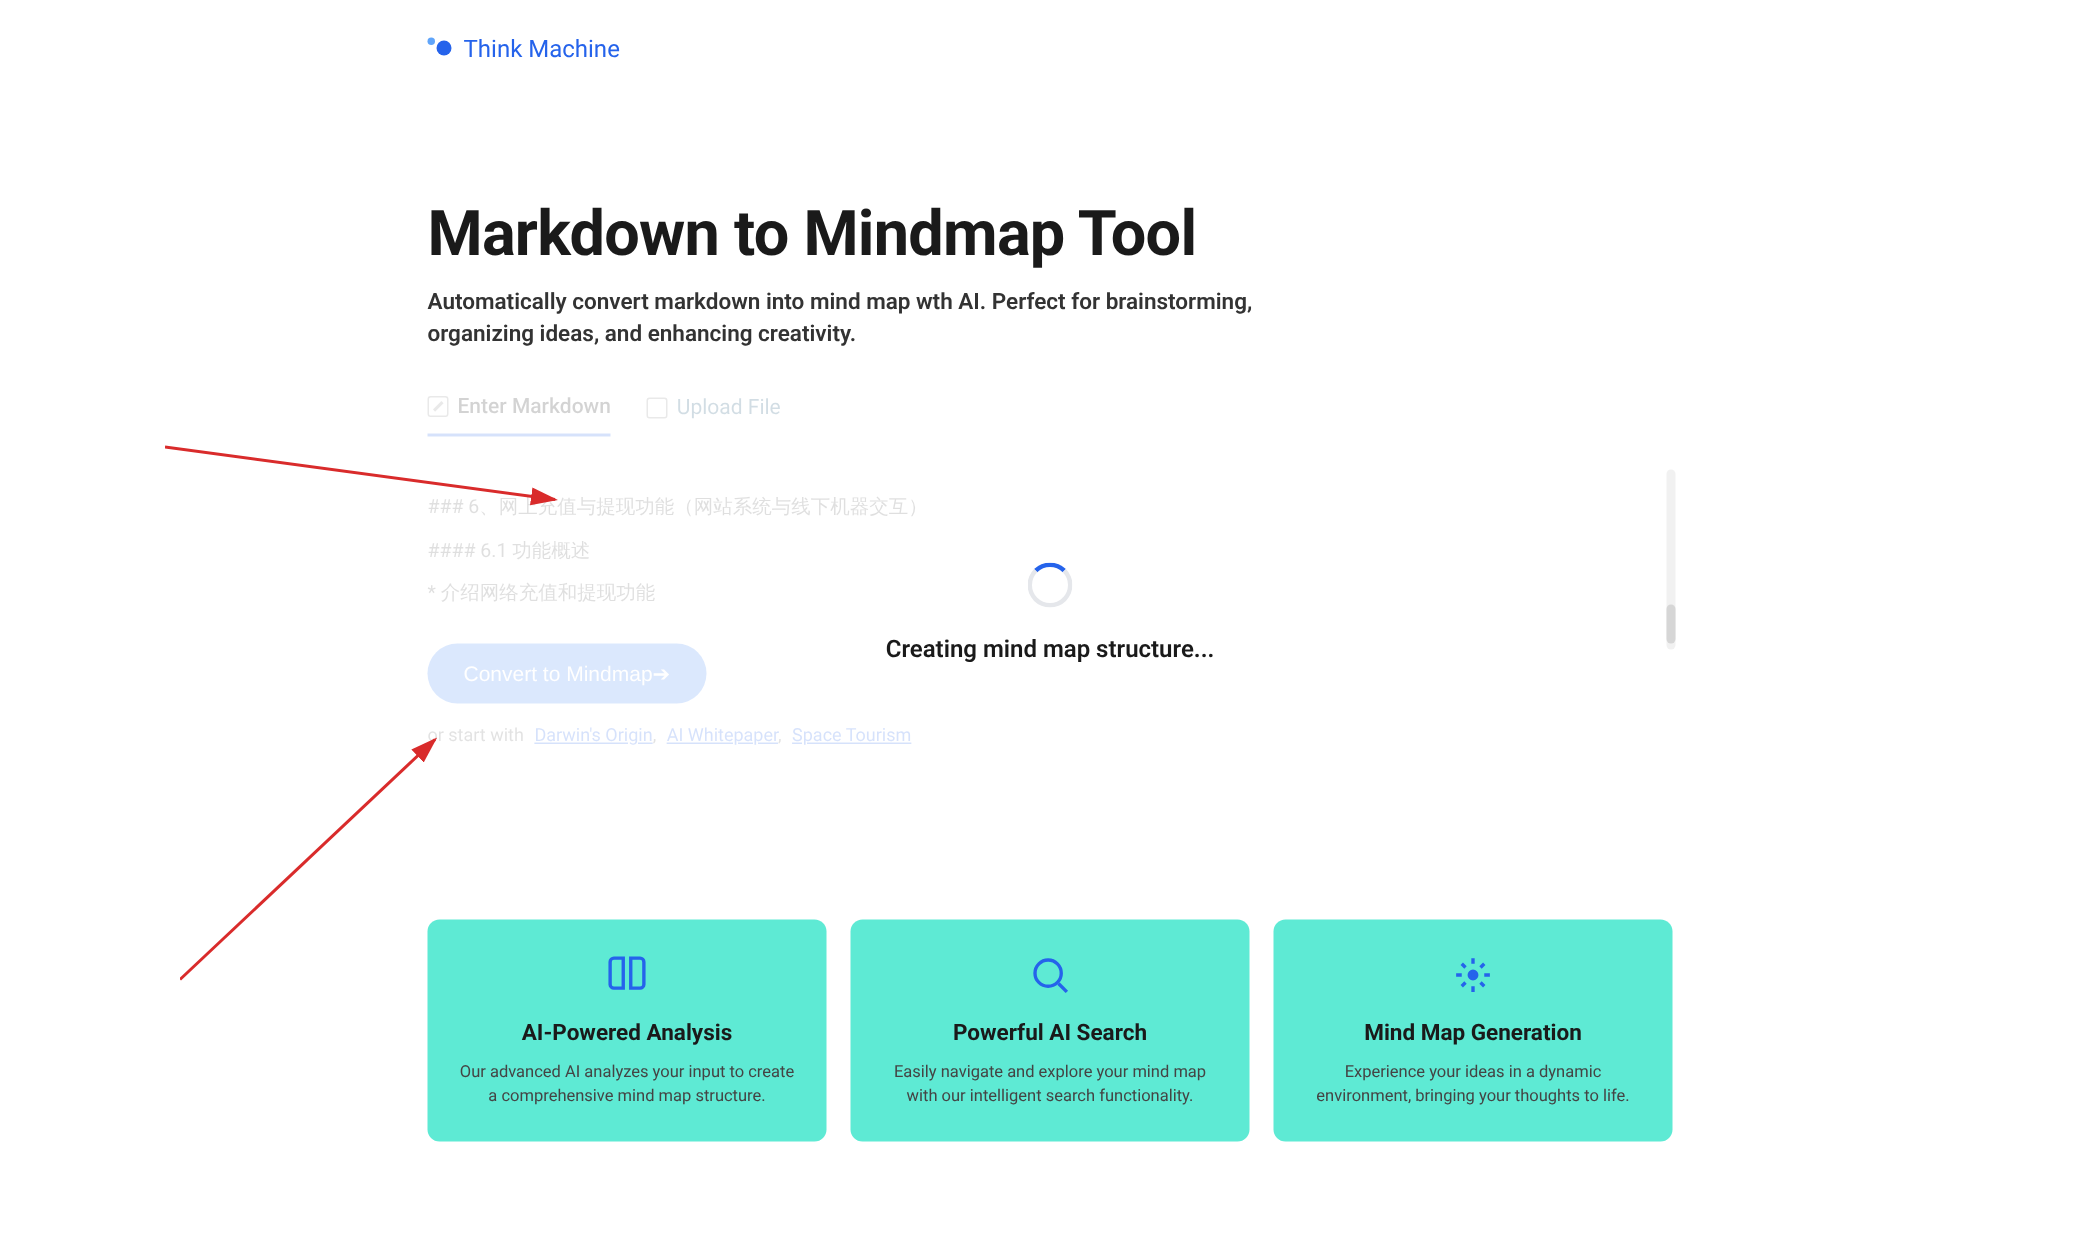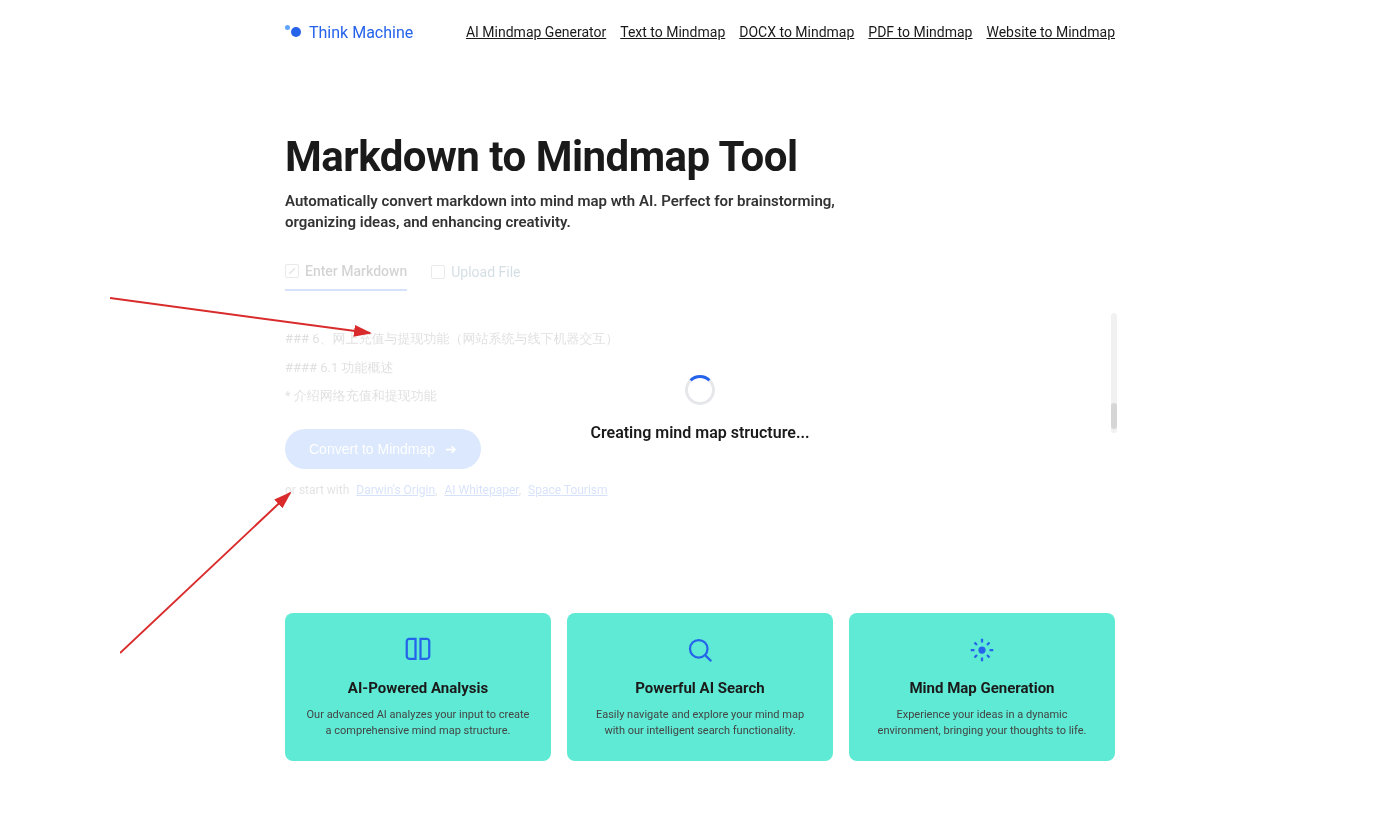--- a/index.html
+++ b/index.html
@@ -24,21 +24,21 @@
 
 .editor-area { position: relative; margin-top: 30px; min-height: 290px; }
 .editor-faded { opacity: 0.18; pointer-events: none; }
 .tabs { display: flex; gap: 24px; margin-top: 12px; }
 .tab { display: flex; align-items: center; gap: 6px; font-size: 14px; color: #0c4a6e; padding-bottom: 10px; }
 .tab.active { border-bottom: 2px solid #2563eb; color: #111; font-weight: 500; }
 .tab-icon { width: 14px; height: 14px; border: 1.5px solid #888; border-radius: 2px; position: relative; }
 .tab-icon.pencil::after { content: ""; position: absolute; width: 8px; height: 1.5px; background: #888; top: 5px; left: 2px; transform: rotate(-45deg); }
 .editor-body { margin-top: 34px; font-size: 13px; color: #555; line-height: 2.2; }
 .editor-body .line { white-space: nowrap; }
-.convert-btn { margin-top: 18px; display: inline-flex; align-items: center; gap: 10px; background: #3b82f6; color: #fff; border: none; border-radius: 999px; padding: 12px 24px; font-size: 14px; font-weight: 500; }
+.convert-btn { margin-top: 18px; display: inline-flex; align-items: center; background: #3b82f6; color: #fff; border: none; border-radius: 999px; padding: 12px 24px; font-size: 14px; font-weight: 500; }
 .convert-btn .arrow { font-size: 14px; }
 .examples { margin-top: 14px; font-size: 12px; color: #666; }
 .examples a { color: #2563eb; text-decoration: underline; margin-left: 4px; }
 
 
 .loading-overlay { position: absolute; inset: 0; display: flex; flex-direction: column; align-items: center; justify-content: center; }
 .spinner { width: 30px; height: 30px; border: 3px solid #e5e7eb; border-top-color: #2563eb; border-radius: 50%; animation: spin 1s linear infinite; }
 @keyframes spin { to { transform: rotate(360deg); } }
 .loading-text { margin-top: 18px; font-size: 16px; font-weight: 600; color: #1a1a1a; }
 
@@ -62,27 +62,20 @@
 <div class="container">
 
   <div class="header">
     <div class="logo-wrap">
       <span class="logo-icon">
           <span class="dot2"></span>
           <span class="dot1"></span>
         </span>
       <span class="logo-text">Think Machine</span>
     </div>
-    <nav class="nav">
-      <a href="#">AI Mindmap Generator</a>
-      <a href="#">Text to Mindmap</a>
-      <a href="#">DOCX to Mindmap</a>
-      <a href="#">PDF to Mindmap</a>
-      <a href="#">Website to Mindmap</a>
-    </nav>
   </div>
 
   <section class="hero">
     <h1>Markdown to Mindmap Tool</h1>
     <p>Automatically convert markdown into mind map wth AI. Perfect for brainstorming, organizing ideas, and enhancing creativity.</p>
   </section>
 
   <section class="editor-area">
     <div class="editor-faded">
       <div class="tabs">

